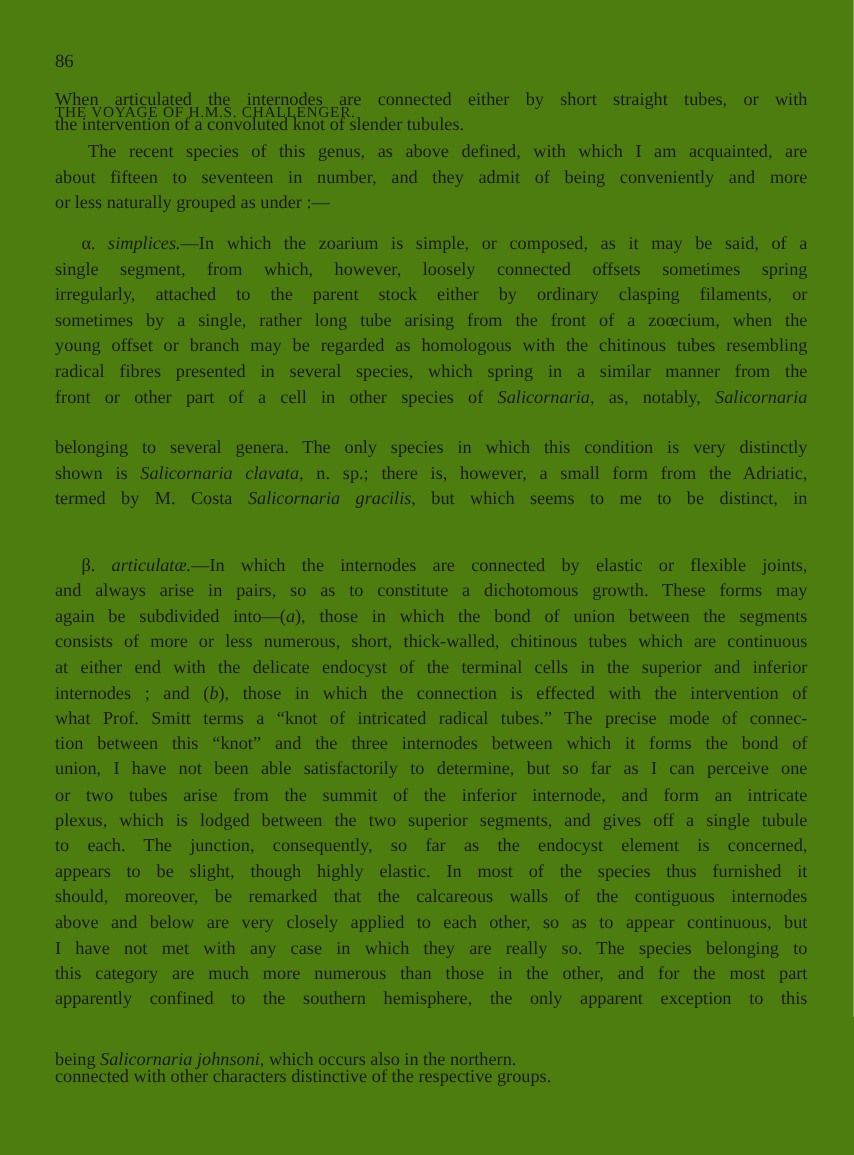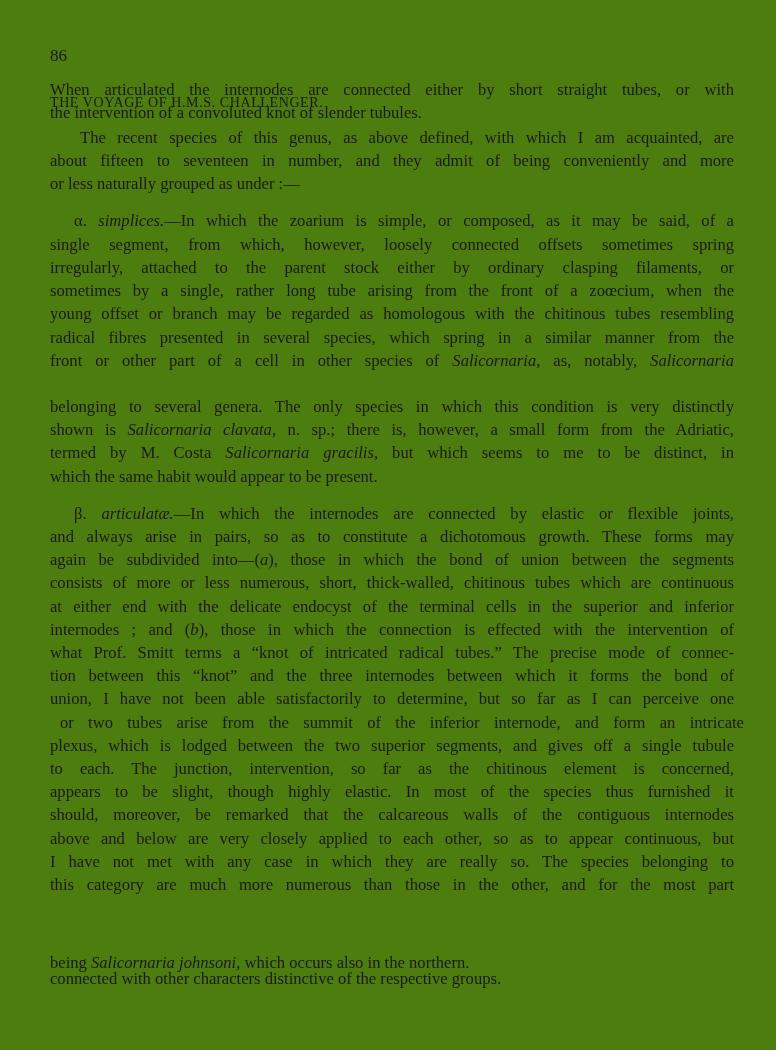--- a/index.html
+++ b/index.html
@@ -35,34 +35,34 @@
       <div class="line indent-sub" style="top: 210px;">α. <i>simplices.</i>—In which the zoarium is simple, or composed, as it may be said, of a</div>
       <div class="line " style="top: 234px;">single segment, from which, however, loosely connected offsets sometimes spring</div>
       <div class="line " style="top: 257px;">irregularly, attached to the parent stock either by ordinary clasping filaments, or</div>
       <div class="line " style="top: 280px;">sometimes by a single, rather long tube arising from the front of a zoœcium, when the</div>
       <div class="line " style="top: 303px;">young offset or branch may be regarded as homologous with the chitinous tubes resembling</div>
       <div class="line " style="top: 327px;">radical fibres presented in several species, which spring in a similar manner from the</div>
       <div class="line " style="top: 350px;">front or other part of a cell in other species of <i>Salicornaria</i>, as, notably, <i>Salicornaria</i></div>
       <div class="line " style="top: 396px;">belonging to several genera.  The only species in which this condition is very distinctly</div>
       <div class="line " style="top: 419px;">shown is <i>Salicornaria clavata</i>, n. sp.; there is, however, a small form from the Adriatic,</div>
       <div class="line " style="top: 442px;">termed by M. Costa <i>Salicornaria gracilis</i>, but which seems to me to be distinct, in</div>
-      <div class="line last" style="top: 466px;">which the same habit would appear to be present.</div>
       <div class="line indent-sub" style="top: 503px;">β. <i>articulatæ.</i>—In which the internodes are connected by elastic or flexible joints,</div>
       <div class="line " style="top: 526px;">and always arise in pairs, so as to constitute a dichotomous growth.  These forms may</div>
       <div class="line " style="top: 549px;">again be subdivided into—(<i>a</i>), those in which the bond of union between the segments</div>
       <div class="line " style="top: 572px;">consists of more or less numerous, short, thick-walled, chitinous tubes which are continuous</div>
       <div class="line " style="top: 596px;">at either end with the delicate endocyst of the terminal cells in the superior and inferior</div>
       <div class="line " style="top: 619px;">internodes ; and (<i>b</i>), those in which the connection is effected with the intervention of</div>
       <div class="line " style="top: 642px;">what Prof. Smitt terms a “knot of intricated radical tubes.”  The precise mode of connec-</div>
       <div class="line " style="top: 665px;">tion between this “knot” and the three internodes between which it forms the bond of</div>
       <div class="line " style="top: 688px;">union, I have not been able satisfactorily to determine, but so far as I can perceive one</div>
-      <div class="line " style="top: 712px; margin-left: 10px;">or two tubes arise from the summit of the inferior internode, and form an intricate</div>
+      <div class="line " style="top: 712px;">or two tubes arise from the summit of the inferior internode, and form an intricate</div>
       <div class="line " style="top: 735px;">plexus, which is lodged between the two superior segments, and gives off a single tubule</div>
-      <div class="line " style="top: 758px;">to each.  The junction, intervention, so far as the chitinous element is concerned,</div>
+      <div class="line " style="top: 758px;">to each.  The junction, consequently, so far as the endocyst element is concerned,</div>
       <div class="line " style="top: 781px;">appears to be slight, though highly elastic.  In most of the species thus furnished it</div>
       <div class="line " style="top: 804px;">should, moreover, be remarked that the calcareous walls of the contiguous internodes</div>
       <div class="line " style="top: 828px;">above and below are very closely applied to each other, so as to appear continuous, but</div>
       <div class="line " style="top: 851px;">I have not met with any case in which they are really so.  The species belonging to</div>
       <div class="line " style="top: 874px;">this category are much more numerous than those in the other, and for the most part</div>
+      <div class="line " style="top: 897px;">apparently confined to the southern hemisphere, the only apparent exception to this</div>
       <div class="line last" style="top: 920px; margin-top: 32px;">being <i>Salicornaria johnsoni</i>, which occurs also in the northern.</div>
       <div class="line last" style="top: 968px;">connected with other characters distinctive of the respective groups.</div>
     </div>
 </div>
 
 </body></html>

